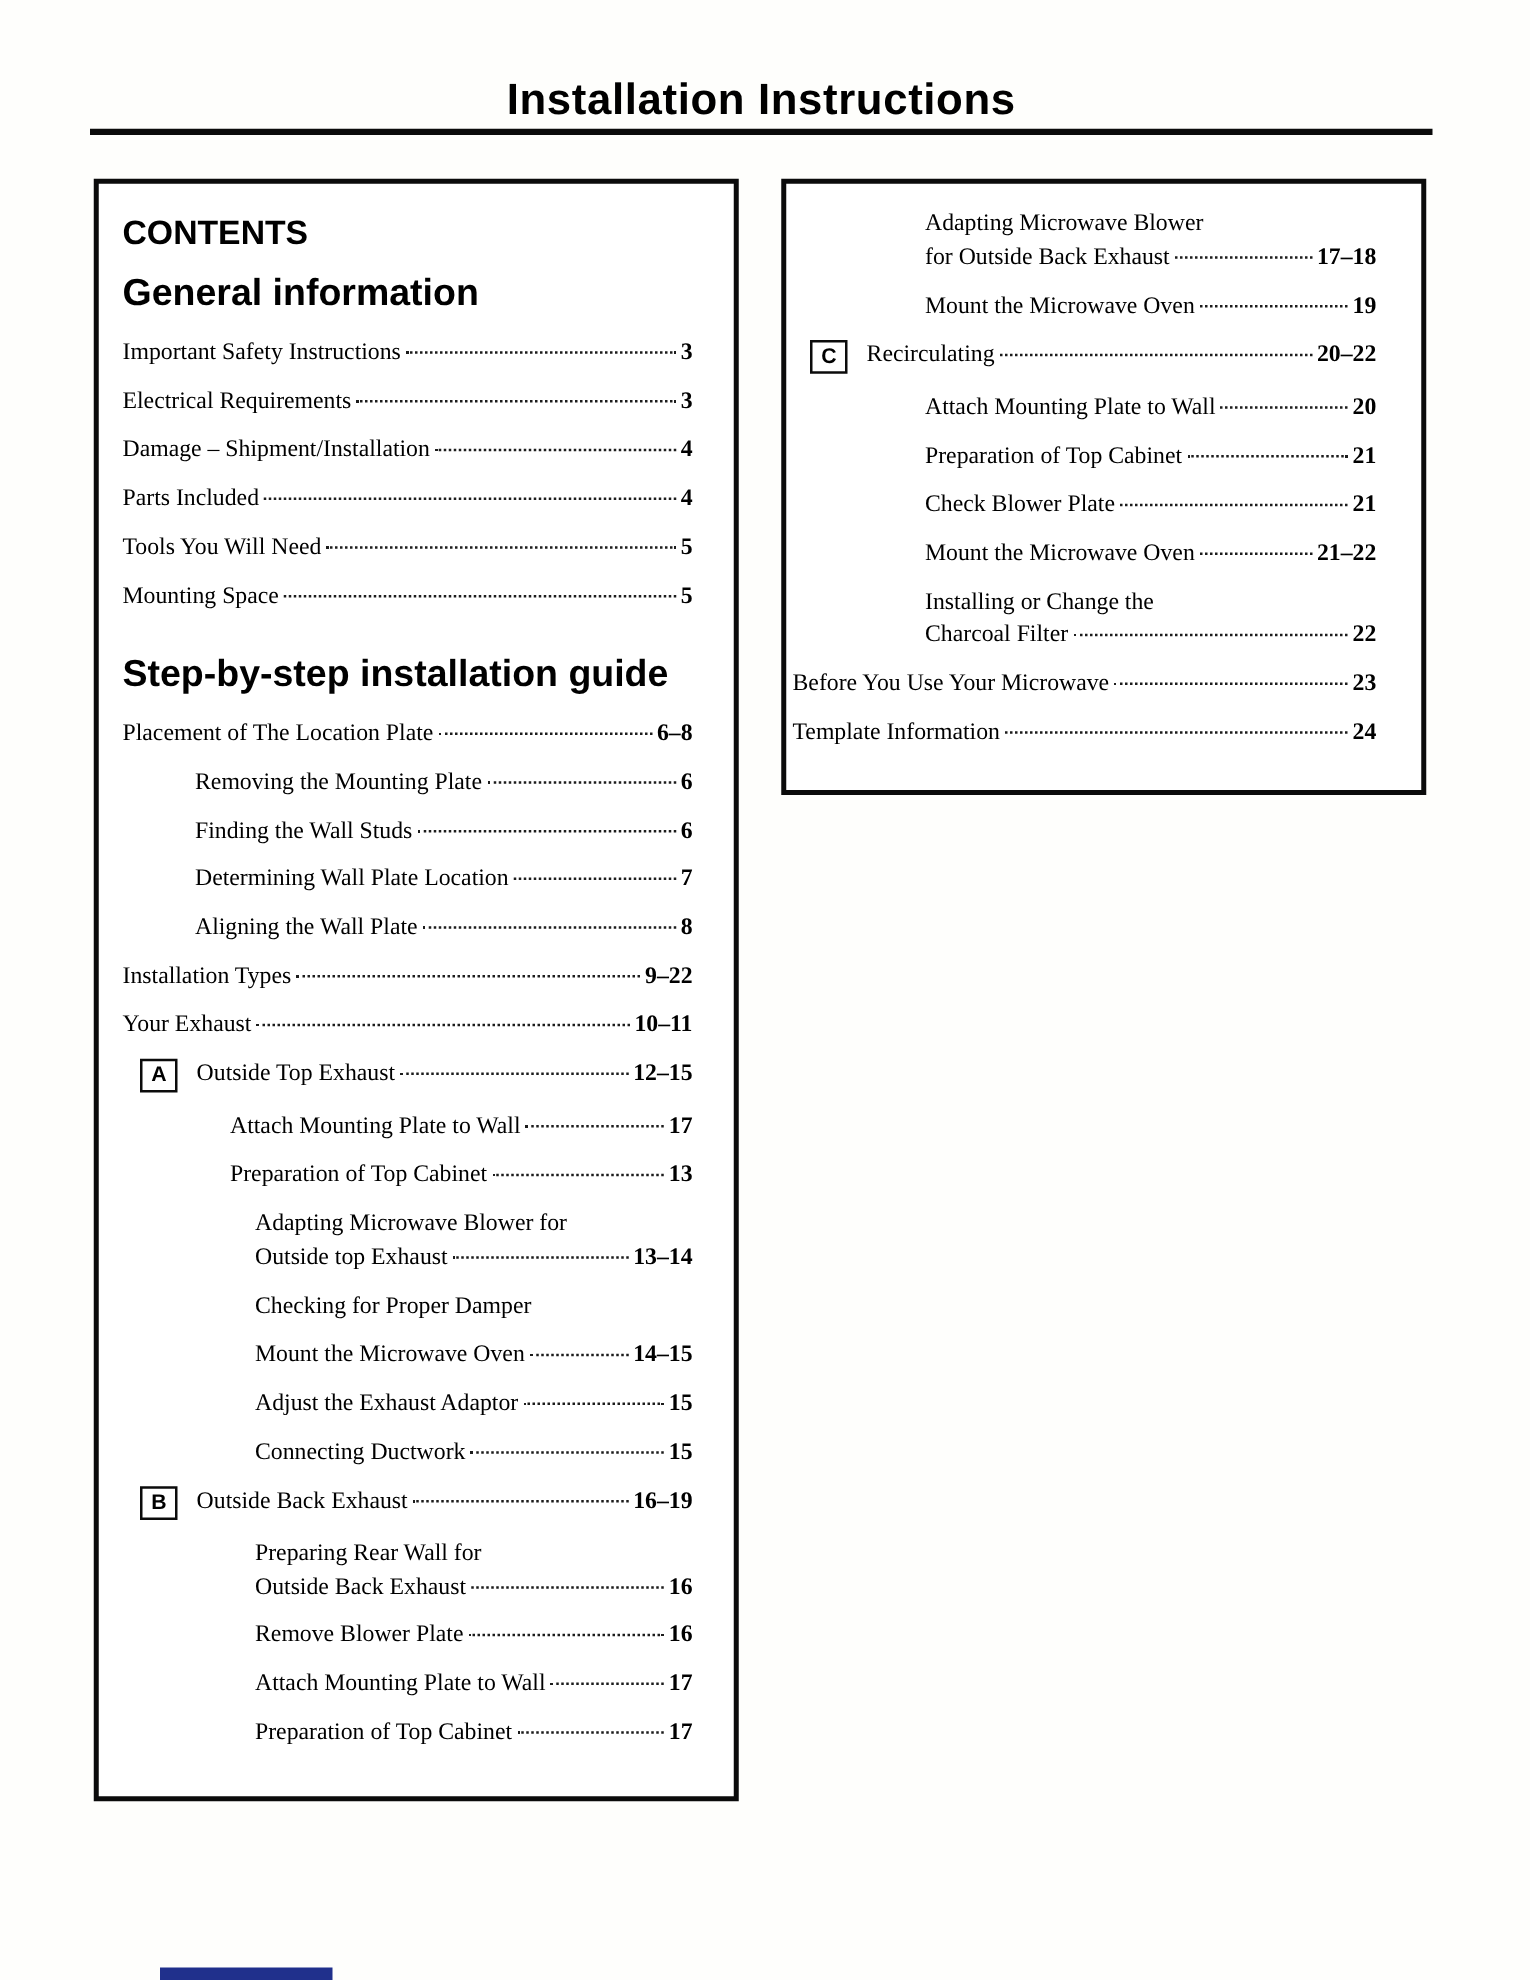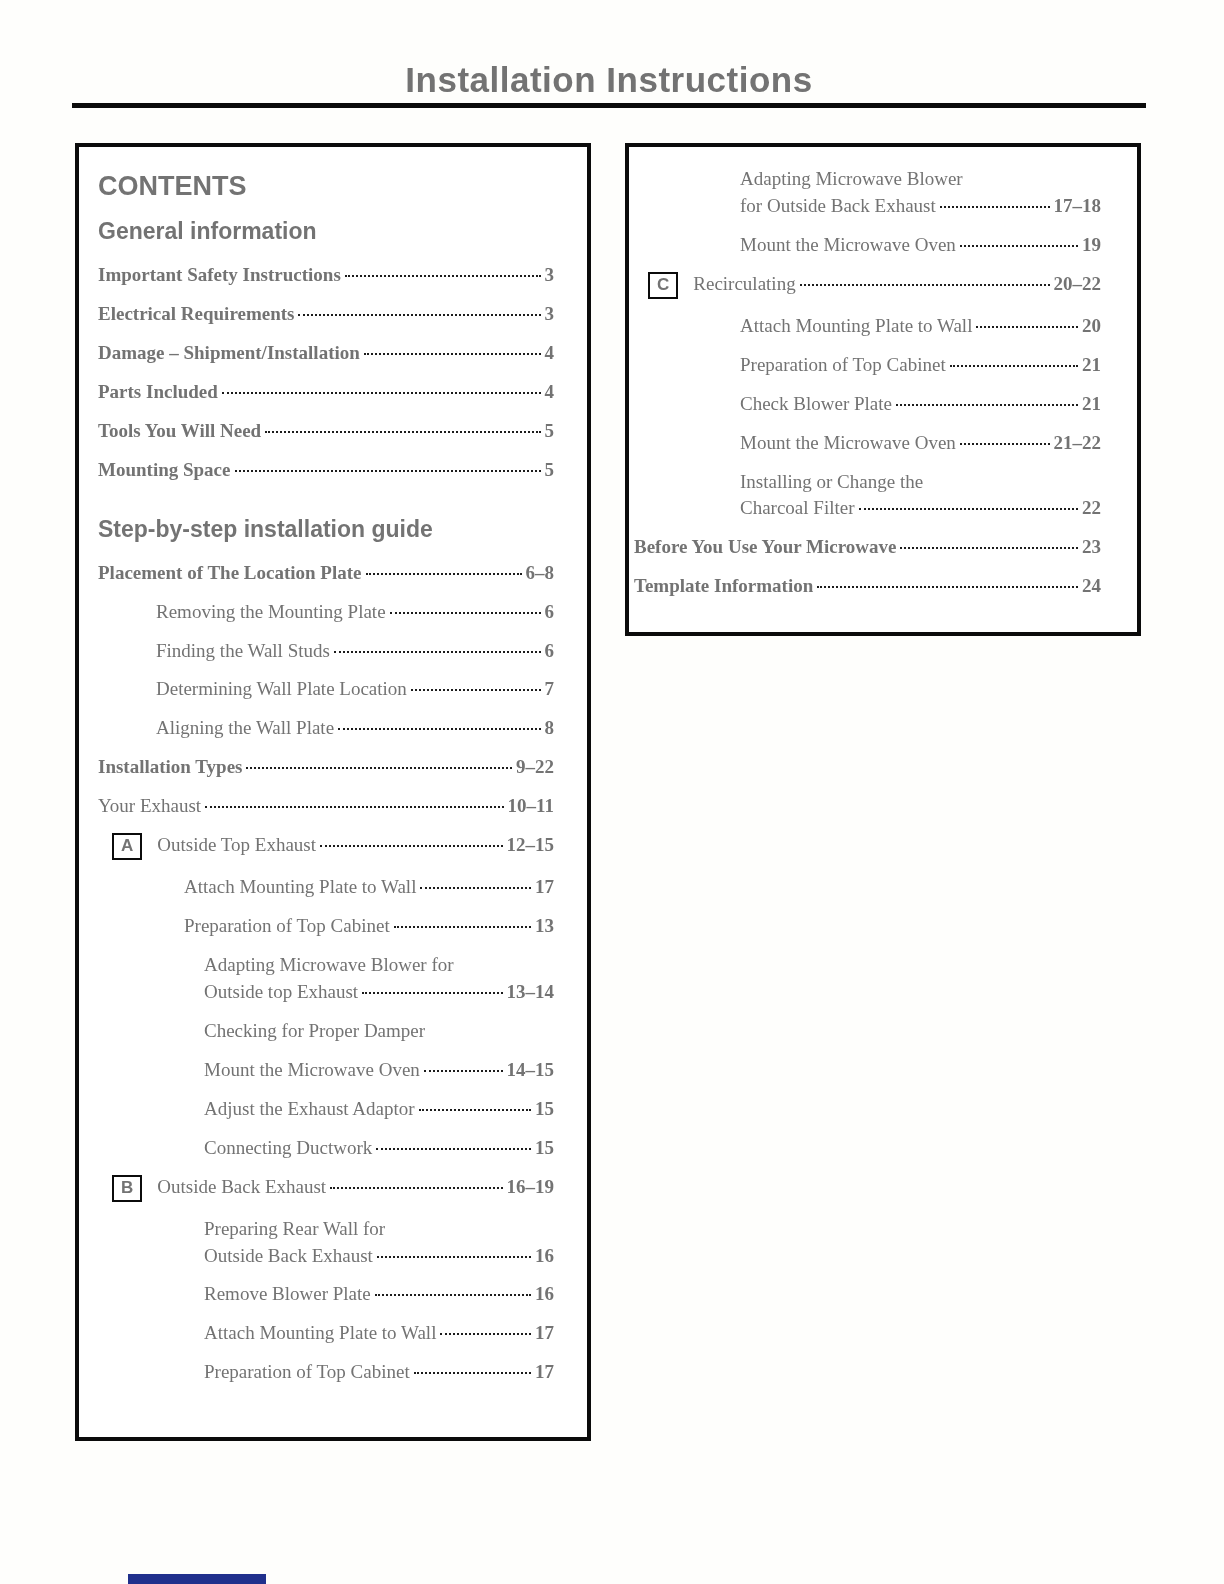--- a/index.html
+++ b/index.html
@@ -2,21 +2,21 @@
 <html><head>
 <meta charset="utf-8">
 <title>Installation Instructions</title>
 <style>
   html,body{margin:0;padding:0;background:#ffffff;}
   .page{
     position:relative;
     width:1224px;height:1584px;
     background:#fefefc;
     font-family:"Liberation Serif", serif;
-    color:#737373;
+    color:#000000;
     overflow:hidden;
   }
   .header{
     position:absolute;top:60px;left:72px;width:1074px;
     text-align:center;
     border-bottom:5px solid #0b0b0b;
     padding-bottom:3px;
   }
   .title{
     font-family:"Liberation Sans", sans-serif;
@@ -33,31 +33,31 @@
   }
   .box-left{left:75px;top:143px;width:516px;height:1298px;padding:24px 33px 18px 19px;}
   .box-right{left:625px;top:143px;width:516px;height:493px;padding:20px 36px 16px 5px;}
   .contents-heading{
     font-family:"Liberation Sans", sans-serif;
     font-size:27px;font-weight:bold;
     margin:0 0 16px 0;
   }
   .group-subheading{
     font-family:"Liberation Sans", sans-serif;
-    font-size:23px;font-weight:bold;
+    font-size:30px;font-weight:bold;
     margin:0 0 18px 0;
   }
   .group{margin-bottom:10px;}
   .group + .group .group-subheading{margin-top:34px;}
   .entry{
     display:flex;align-items:flex-start;
     margin-bottom:15px;
     font-size:19px;line-height:1.26;
   }
-  .entry.bold .label{font-weight:bold;}
+  .entry.bold .label{font-weight:normal;}
   .i0{padding-left:0;}
   .i1{padding-left:58px;}
   .i2{padding-left:86px;}
   .i3{padding-left:106px;}
   .badge-row{padding-left:14px;}
   .badge{
     font-family:"Liberation Sans", sans-serif;
     font-weight:bold;font-size:17px;
     border:2px solid #0b0b0b;
     padding:0 7px;

